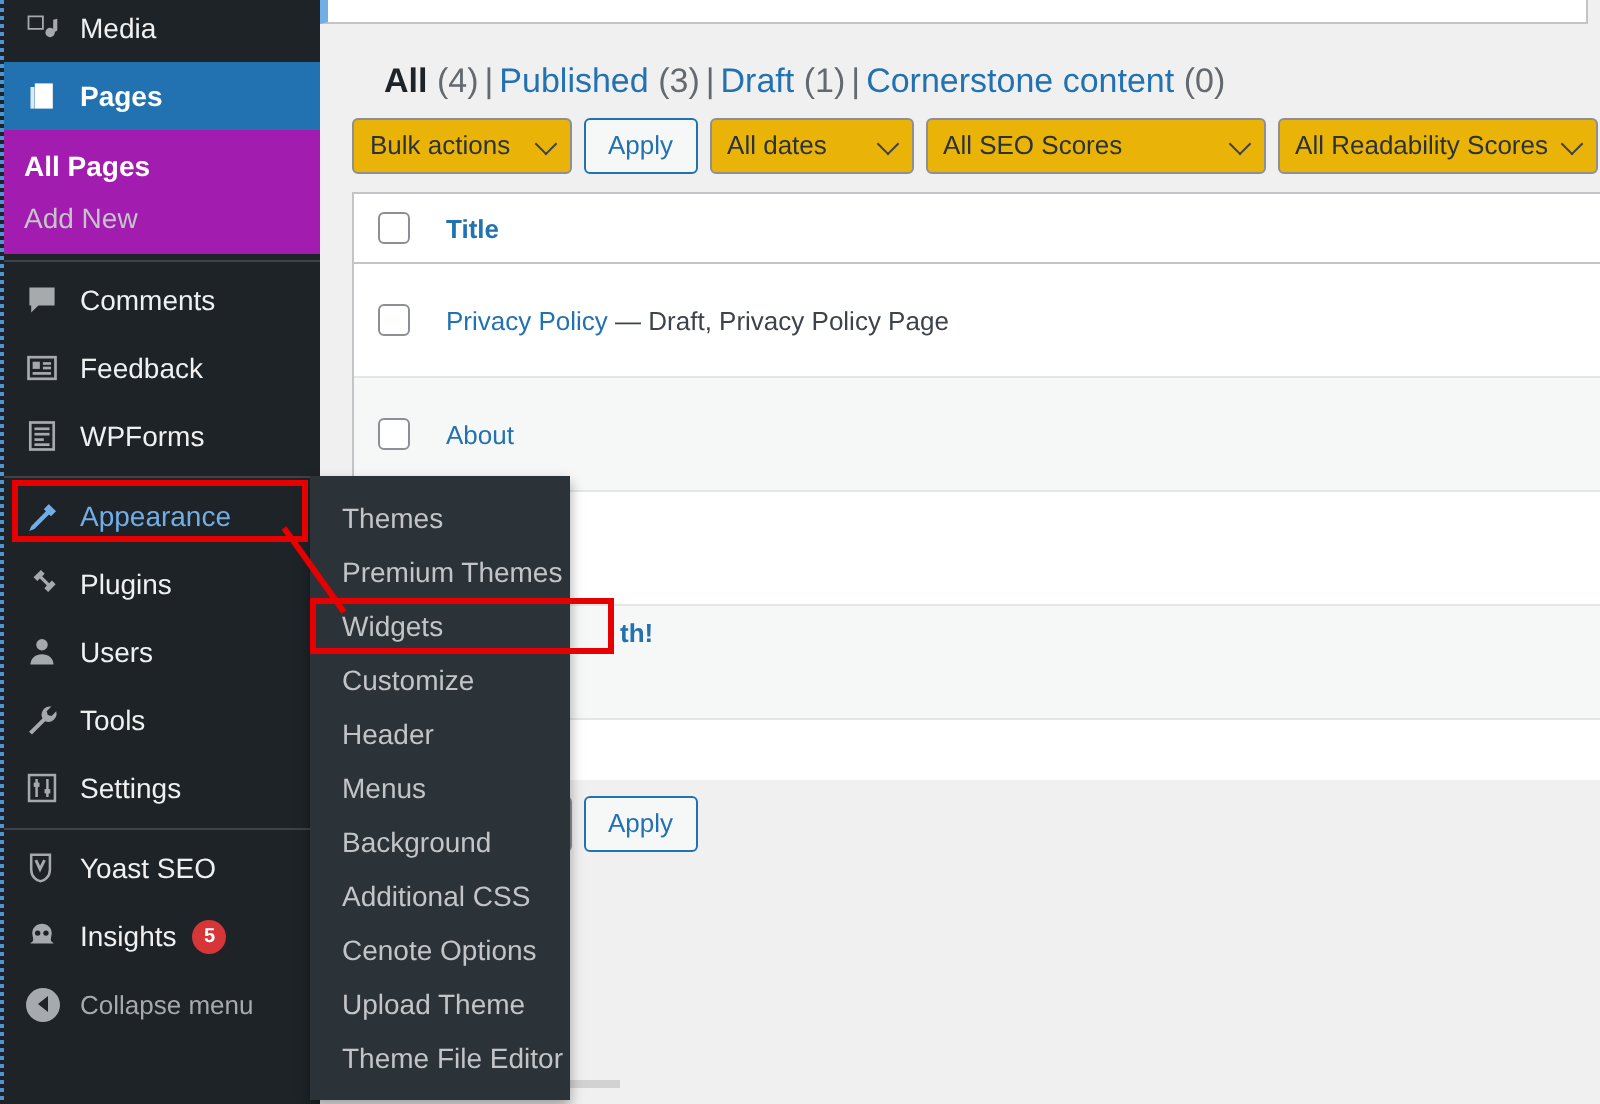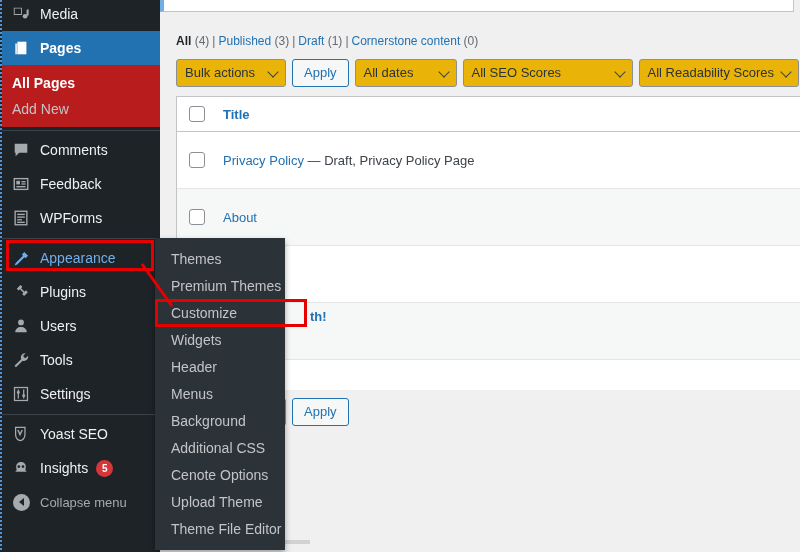--- a/index.html
+++ b/index.html
@@ -37,23 +37,23 @@
     height: 22px;
     background: #ffffff;
     border: 1px solid #c3c4c7;
     border-left: 4px solid #72aee6;
     box-sizing: border-box;
   }
 
   
   #views-row {
     position: absolute;
-    left: 16px;
+    left: 32px;
     top: 33px;
-    font-size: 12px;
+    font-size: 17px;
     white-space: nowrap;
     line-height: 16px;
   }
   #views-row .view-item { display: inline; }
   #views-row .view-link {
     color: #2271b1;
     text-decoration: none;
     cursor: pointer;
   }
   #views-row .view-link.current {
@@ -256,21 +256,21 @@
     height: 0;
     border-top: 8px solid transparent;
     border-bottom: 8px solid transparent;
     border-left: 8px solid #f0f0f1;
   }
   .menu-item.hovered { color: #72aee6; }
   .menu-item.hovered .mi-icon { color: #72aee6; }
 
   
   .submenu-open {
-    background: #b91c1c;
+    background: #a21caf;
     padding: 5px 0 5px 0;
   }
   .sub-item {
     height: 26px;
     display: flex;
     align-items: center;
     padding-left: 12px;
     font-size: 14px;
     color: #c3c4c7;
     cursor: pointer;
@@ -632,22 +632,22 @@
     <span class="mi-label">Collapse menu</span>
   </div>
 
 </div>
 <div id="adminmenu-focus-edge"></div>
 
 <div id="flyout-shadow"></div>
 <div id="appearance-flyout">
   <div class="fly-item">Themes</div>
   <div class="fly-item">Premium Themes</div>
+  <div class="fly-item">Widgets</div>
   <div class="fly-item">Customize</div>
-  <div class="fly-item">Widgets</div>
   <div class="fly-item">Header</div>
   <div class="fly-item">Menus</div>
   <div class="fly-item">Background</div>
   <div class="fly-item">Additional CSS</div>
   <div class="fly-item">Cenote Options</div>
   <div class="fly-item">Upload Theme</div>
   <div class="fly-item">Theme File Editor</div>
 </div>
 
 <svg id="anno-connector" viewBox="0 0 34 46">

